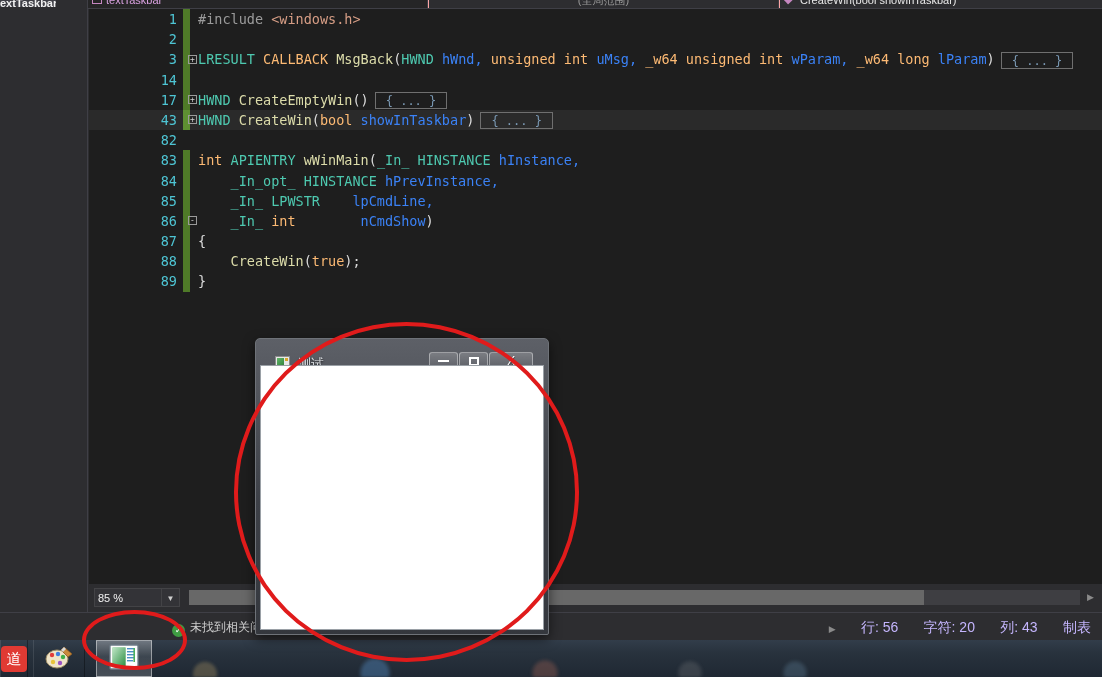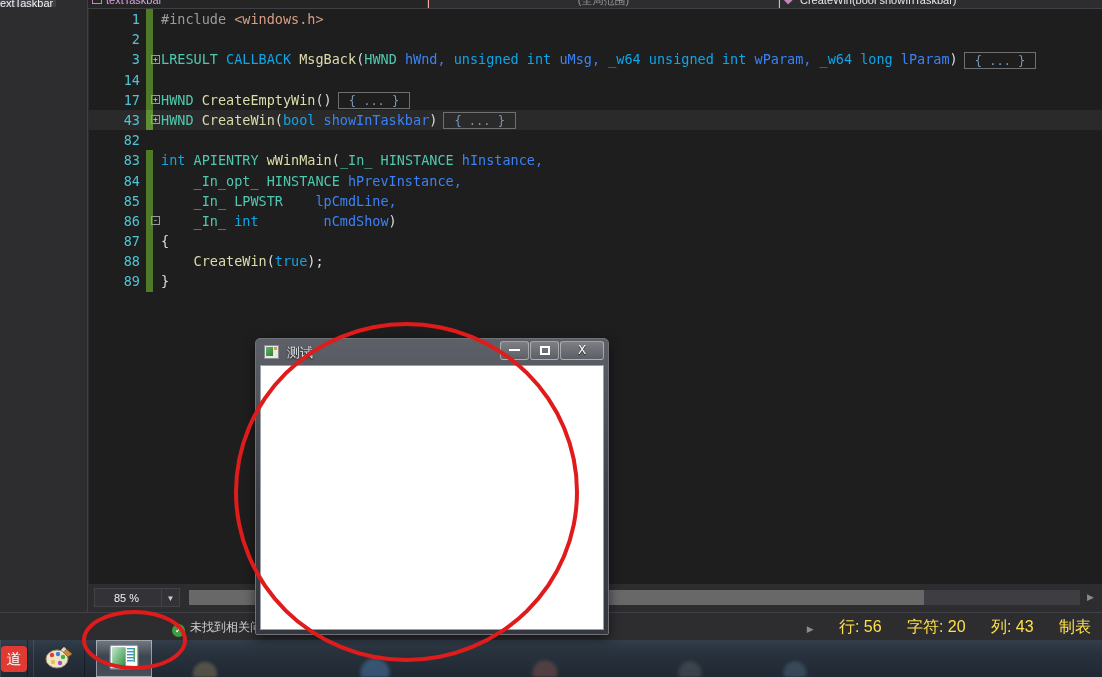--- a/index.html
+++ b/index.html
@@ -21,20 +21,21 @@
     position: absolute; left: 0; top: 0; width: 88px; height: 612px;
     background: #2d2d30;
     border-right: 1px solid #3f3f46;
   }
   .left-tab {
     position: absolute; left: 0; top: 0; width: 56px; height: 7px;
     background: #3f3f46;
     overflow: hidden;
     color: #f1f1f1; font-size: 11px; line-height: 7px; white-space: nowrap;
     font-family: "Liberation Sans", sans-serif;
+    font-weight: bold;
   }
 
   
   .tabstrip {
     position: absolute; left: 88px; top: 0; right: 0; height: 9px;
     background: #fca5a5;
     border-bottom: 1px solid #3f3f46;
     overflow: hidden;
   }
   .tab {
@@ -59,20 +60,21 @@
     position: absolute; left: 89px; top: 9px; right: 0; height: 603px;
     background: #1e1e1e;
     overflow: hidden;
   }
   .code-rows { position: relative; }
   .row {
     position: relative; height: 20.2px; line-height: 20.2px;
     white-space: nowrap;
     font-family: "DejaVu Sans Mono", monospace;
     font-size: 13.5px;
+    padding-left: 37px;
   }
   .row.hl { background: #2a2a2a; }
   .ln {
     display: inline-block; width: 57px; text-align: right;
     color: #4ec5d4; font-size: 13.5px; padding-right: 6px;
     font-family: "DejaVu Sans Mono", monospace;
     vertical-align: top;
   }
   .mark {
     display: inline-block; width: 7px; height: 20.2px; vertical-align: top;
@@ -92,35 +94,35 @@
   .collapsed {
     display: inline-block; border: 1px solid #6f6f6f; color: #7b9ab5;
     padding: 0 10px; margin-left: 6px; line-height: 16px; height: 17px;
     vertical-align: middle; font-size: 12px;
     font-family: "DejaVu Sans Mono", monospace;
   }
 
   
   .t-pre   { color: #9b9b9b; }
   .t-str   { color: #d69d85; }
-  .t-kw    { color: #0ea5e9; }
+  .t-kw    { color: #fdba74; }
   .t-type  { color: #4ec9b0; }
   .t-fn    { color: #dcdcaa; }
   .t-plain { color: #3b82f6; }
   .t-punc  { color: #dcdcdc; }
 
   
   .editor-bottom {
     position: absolute; left: 89px; bottom: 28px; right: 0; height: 28px;
     background: #2d2d30;
   }
   .zoom-box {
     position: absolute; left: 5px; top: 4px; width: 68px; height: 19px;
     background: #333337; border: 1px solid #434346;
-    color: #f1f1f1; font-size: 11px; line-height: 18px; padding-left: 19px;
+    color: #f1f1f1; font-size: 11px; line-height: 18px; padding-left: 3px;
   }
   .zoom-caret {
     position: absolute; left: 73px; top: 4px; width: 18px; height: 19px;
     background: #333337; border: 1px solid #434346; border-left: none;
     color: #cfcfcf; font-size: 8px; line-height: 19px; text-align: center;
   }
   .hscroll-track {
     position: absolute; left: 100px; right: 22px; top: 6px; height: 15px;
     background: #3e3e42;
   }
@@ -143,21 +145,21 @@
     position: absolute; left: 172px; top: 6px; white-space: nowrap;
     color: #cfcfcf; font-size: 12px; line-height: 16px;
   }
   .sb-err .ok-ic {
     display: inline-block; width: 13px; height: 13px; border-radius: 50%;
     background: #3e9c42; color: #fff; font-size: 9px; line-height: 13px;
     text-align: center; margin-right: 5px; vertical-align: -2px;
   }
   .sb-right { position: absolute; right: 0; top: 0; height: 28px; }
   .sb-item {
-    display: inline-block; color: #fde047; font-size: 16px; line-height: 28px;
+    display: inline-block; color: #c4b5fd; font-size: 14px; line-height: 28px;
     padding: 0 11px; white-space: nowrap;
   }
   .sb-arrow { color: #8a8a8a; font-size: 9px; }
 
   
   .taskbar {
     position: absolute; left: 0; bottom: 0; width: 1102px; height: 37px;
     background: linear-gradient(180deg,#323d4a 0%, #28323d 35%, #1f2833 100%);
     overflow: hidden;
   }
@@ -186,26 +188,26 @@
   .tb-ic-wrap { position: absolute; left: 50%; top: 50%; transform: translate(-50%,-50%); }
 
   .ic-red {
     width: 26px; height: 26px; background: #e03a33; border-radius: 4px;
     color: #fff; font-size: 15px; line-height: 26px; text-align: center;
     font-family: "DejaVu Sans", sans-serif;
   }
 
   
   .win {
-    position: absolute; left: 255px; top: 338px; width: 354px; height: 297px;
+    position: absolute; left: 255px; top: 338px; width: 294px; height: 297px;
     background: linear-gradient(180deg,#5d6067 0%, #3d4047 55%, #34373d 100%);
     border: 1px solid #6e7278;
     border-radius: 5px 5px 2px 2px;
     box-shadow: 0 4px 12px rgba(0,0,0,.55);
-    padding: 3px;
+    padding: 14px;
   }
   .win-title {
     position: relative; height: 22px;
   }
   .win-ico {
     position: absolute; left: 5px; top: 3px; width: 15px; height: 14px;
     background: #e8e8e8; border: 1px solid #8c8c8c;
   }
   .win-ico i {
     position: absolute; left: 1px; top: 1px; width: 7px; height: 9px;

